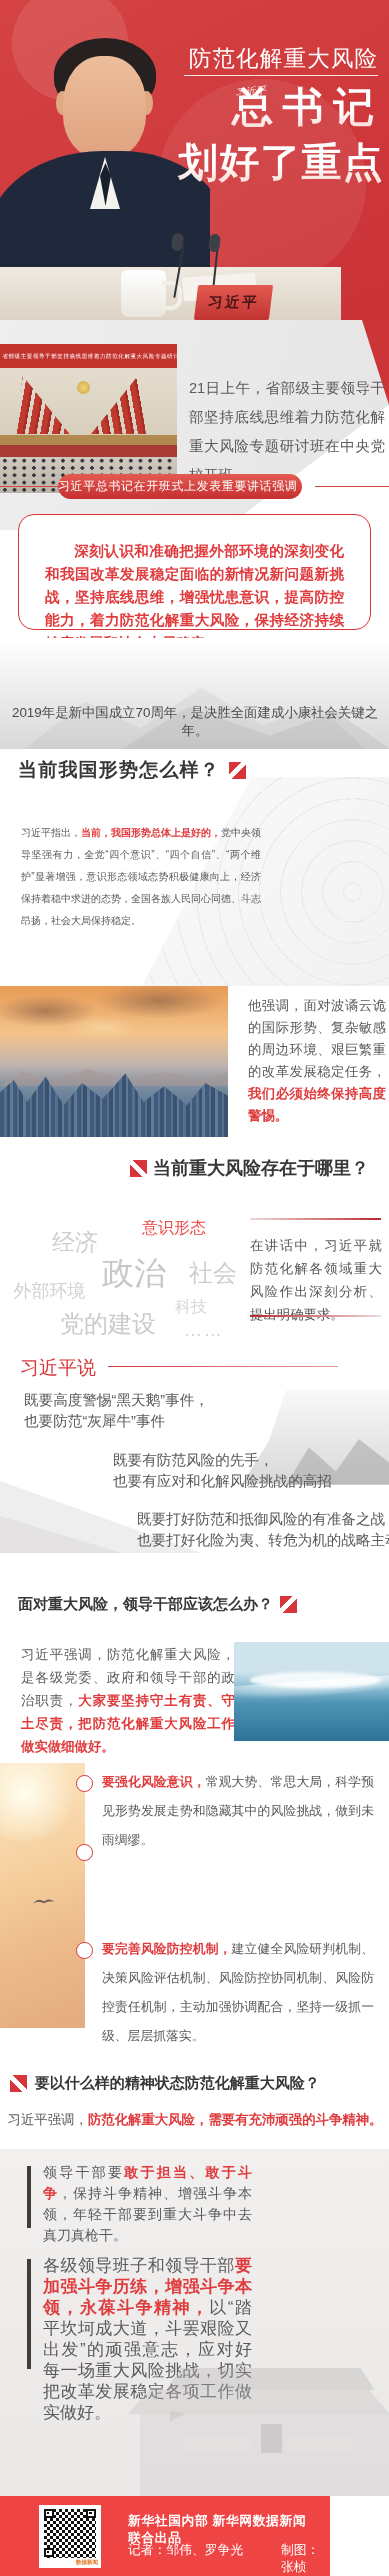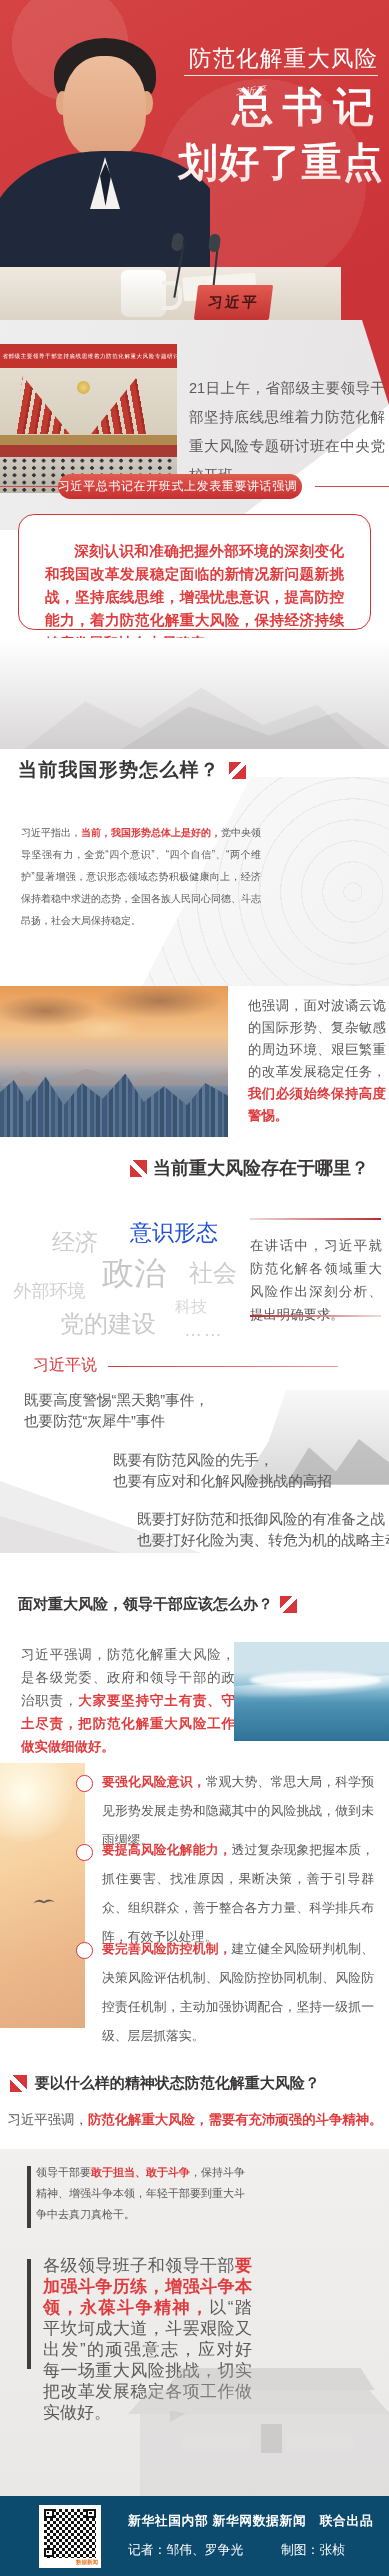--- a/index.html
+++ b/index.html
@@ -114,33 +114,33 @@
   .city-sky-mtn{position:absolute;left:0;top:52%;width:100%;height:14%;background:#a89a96;opacity:.6;
       clip-path:polygon(0 100%,10% 30%,22% 80%,38% 20%,55% 75%,72% 35%,88% 70%,100% 40%,100% 100%);}
   .city-buildings{position:absolute;left:0;top:58%;width:100%;height:42%;
       background:repeating-linear-gradient(90deg,#41597a 0 4.3px,#54708f 4.3px 6.7px,#3a516f 6.7px 10.4px,#5d7a97 10.4px 12.8px);
       clip-path:polygon(0 30%,6% 10%,12% 45%,20% 5%,28% 50%,36% 15%,45% 40%,55% 0,63% 45%,72% 20%,82% 50%,90% 15%,100% 35%,100% 100%,0 100%);}
   #city-para{left:248px;top:995px;width:138px;font-size:13.4px;line-height:22px;color:#5b5959;text-align:justify;}
 
   
   .cw{position:absolute;white-space:nowrap;}
   .cw0{left:52px;top:1227px;font-size:23px;color:#cfcdcd;}
-  .cw1{left:130px;top:1218px;font-size:22px;color:#1d4ed8;}
+  .cw1{left:142px;top:1218px;font-size:16px;color:#ef4444;}
   .cw2{left:102px;top:1252px;font-size:32px;color:#c9c7c7;}
   .cw3{left:189px;top:1257px;font-size:24px;color:#cfcdcd;}
   .cw4{left:13.4px;top:1279px;font-size:18px;color:#d2d0d0;}
   .cw5{left:175px;top:1297px;font-size:16px;color:#d8d6d6;}
   .cw6{left:60px;top:1308px;font-size:24px;color:#cbc9c9;}
   .cw7{left:184px;top:1320px;font-size:18px;color:#d2d0d0;letter-spacing:1.8px;}
   #cloud-para{left:250px;top:1234px;width:132px;font-size:13.4px;line-height:23px;color:#585656;text-align:justify;}
   #cloud-rule-t{left:250px;top:1218px;width:131px;height:1.8px;background:linear-gradient(90deg,#f0d9d9,#b8292d);}
   #cloud-rule-b{left:250px;top:1315px;width:131px;height:1.8px;background:linear-gradient(90deg,#b8292d,#f0d9d9);}
 
   
-  #says-label{left:33px;top:1355px;font-size:16px;color:#d6363a;}
+  #says-label{left:20px;top:1355px;font-size:19px;color:#d6363a;}
   #says-line{left:108px;top:1366px;width:230px;height:1.2px;background:linear-gradient(90deg,#d6363a,#e49b9b);}
   .quote{position:absolute;font-size:14.6px;line-height:21px;color:#5a5858;white-space:nowrap;}
   #q1{left:24px;top:1390px;}
   #q2{left:113px;top:1450px;}
   #q3{left:137px;top:1509px;}
   #says-mtn{left:242px;top:1390px;width:147px;height:94px;opacity:.55;
       background:linear-gradient(180deg,#f3f3f3,#b9b9b9);
       clip-path:polygon(30% 0,100% 0,100% 100%,0 100%,18% 55%);}
   #says-mtn2{left:286px;top:1431px;width:104px;height:54px;opacity:.5;background:#9f9f9f;
       clip-path:polygon(0 100%,22% 30%,48% 75%,70% 15%,100% 60%,100% 100%);}
@@ -166,34 +166,34 @@
   .btxt{position:absolute;left:102px;width:272px;font-size:12.8px;line-height:29px;text-align:justify;color:#5b5959;}
   #dot1{top:1775px;} #bt1{top:1767px;}
   #dot2{top:1844px;} #bt2{top:1835px;}
   #dot3{top:1942px;} #bt3{top:1934px;}
 
   
   #s4-para{left:0;top:2111px;width:390px;text-align:center;font-size:13.4px;}
   #gray-band{left:0;top:2149px;width:390px;height:347px;background:linear-gradient(#f1f0ef,#e9e8e7);overflow:hidden;}
   .bar{position:absolute;width:4.3px;background:#403d3d;}
   #bar1{left:27px;top:17px;height:62px;}
-  #blk1{position:absolute;left:36px;top:13.4px;width:209px;font-size:11px;line-height:21px;color:#5b5959;text-align:justify;}
+  #blk1{position:absolute;left:43px;top:13.4px;width:209px;font-size:14px;line-height:21px;color:#5b5959;text-align:justify;}
   #bar2{left:27px;top:110px;height:110px;}
   #blk2{position:absolute;left:43px;top:106px;width:209px;font-size:17px;line-height:21px;color:#5b5959;text-align:justify;}
   .tam{position:absolute;opacity:.35;}
   .tam-roof1{left:152px;top:219px;width:237px;height:22px;background:#b5b2b2;clip-path:polygon(6% 100%,12% 0,88% 0,94% 100%);}
   .tam-roof2{left:128px;top:241px;width:262px;height:24px;background:#c2bfbf;clip-path:polygon(0 100%,8% 0,92% 0,100% 100%);}
   .tam-wall{left:140px;top:265px;width:250px;height:82px;background:#cdcaca;}
   .tam-plaque1{left:183px;top:286px;width:67px;height:16px;background:#e8e6e6;}
   .tam-plaque2{left:286px;top:286px;width:67px;height:16px;background:#e8e6e6;}
   .tam-portrait{left:261px;top:275px;width:21px;height:29px;background:#a8a5a5;}
   .tam-flag{left:170px;top:262px;width:16px;height:11px;background:#bdbaba;clip-path:polygon(0 0,100% 20%,0 100%);}
 
   
-  #footer{left:0;top:2496px;width:389px;height:80px;background:#0c4a6e;}
+  #footer{left:0;top:2496px;width:330px;height:80px;background:#ef4444;}
   #qr{position:absolute;left:39px;top:8.5px;width:62px;height:63px;background:#fff;padding:0;}
   .qr-pattern{position:absolute;left:4.9px;top:4.3px;width:52px;height:49px;
       background:repeating-conic-gradient(#111 0 25%,#fff 0 50%) 0 0/6px 6px;}
   .finder{position:absolute;width:9.7px;height:9.7px;border:2.4px solid #111;background:#fff;box-sizing:border-box;}
   .finder i{position:absolute;left:1.2px;top:1.2px;width:2.4px;height:2.4px;background:#111;}
   .f-tl{left:4.9px;top:4.3px;} .f-tr{left:47px;top:4.3px;} .f-bl{left:4.9px;top:43px;}
   .qr-label{position:absolute;right:2.4px;bottom:1.2px;font-size:5.5px;color:#e07820;font-weight:bold;background:#fff;padding:0 0.6px;}
   #footer-line1{position:absolute;left:128px;top:17px;color:#fff;font-size:12.8px;font-weight:bold;letter-spacing:0.6px;}
   #footer-credit-l{position:absolute;left:128px;top:46px;color:#fff;font-size:12.8px;}
   #footer-credit-r{position:absolute;left:281px;top:46px;color:#fff;font-size:12.8px;}
@@ -253,20 +253,21 @@
       <span>习近平总书记在开班式上发表重要讲话强调</span>
     </div>
 
   <div class="abs" id="quote-box">
     <p>深刻认识和准确把握外部环境的深刻变化和我国改革发展稳定面临的新情况新问题新挑战，坚持底线思维，增强忧患意识，提高防控能力，着力防范化解重大风险，保持经济持续健康发展和社会大局稳定。</p>
   </div>
 
   <div class="abs" id="wall-band">
     <div class="wall-m1"></div>
     <div class="wall-m2"></div>
+    <div id="wall-text">2019年是新中国成立70周年，是决胜全面建成小康社会关键之年。</div>
   </div>
 
   <div class="abs sec-h" id="h1">
     <span>当前我国形势怎么样？</span>
     <span class="ico"></span>
   </div>
   <div class="abs" id="s1-bg"></div>
   <div class="abs" id="s1-para">
     <span>习近平指出，</span><span class="red-b">当前，我国形势总体上是好的，</span><span>党中央领导坚强有力，全党“四个意识”、“四个自信”、“两个维护”显著增强，意识形态领域态势积极健康向上，经济保持着稳中求进的态势，全国各族人民同心同德、斗志昂扬，社会大局保持稳定。</span>
   </div>
@@ -331,23 +332,20 @@
     <div class="sky-glow"></div>
     <svg class="bird" viewBox="0 0 40 16">
       <path d="M2 12 Q10 2 20 9 Q29 2 38 10 Q29 7 20 12 Q11 7 2 12Z" fill="#6b5a52"></path>
     </svg>
   </div>
   <div class="abs dot" id="dot1"></div>
   <div class="btxt" id="bt1">
     <span class="red-b">要强化风险意识，</span><span>常观大势、常思大局，科学预见形势发展走势和隐藏其中的风险挑战，做到未雨绸缪。</span>
   </div>
   <div class="abs dot" id="dot2"></div>
-  <div class="btxt" id="bt2">
-    <span class="red-b">要提高风险化解能力，</span><span>透过复杂现象把握本质，抓住要害、找准原因，果断决策，善于引导群众、组织群众，善于整合各方力量、科学排兵布阵，有效予以处理。</span>
-  </div>
   <div class="abs dot" id="dot3"></div>
   <div class="btxt" id="bt3">
     <span class="red-b">要完善风险防控机制，</span><span>建立健全风险研判机制、决策风险评估机制、风险防控协同机制、风险防控责任机制，主动加强协调配合，坚持一级抓一级、层层抓落实。</span>
   </div>
 
   <div class="abs sec-h" id="h4">
     <span class="ico mir"></span>
     <span>要以什么样的精神状态防范化解重大风险？</span>
   </div>
   <div class="abs" id="s4-para">

